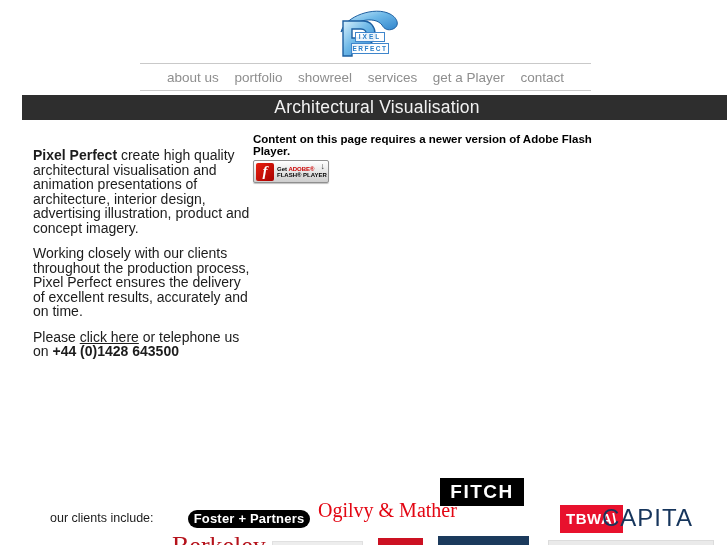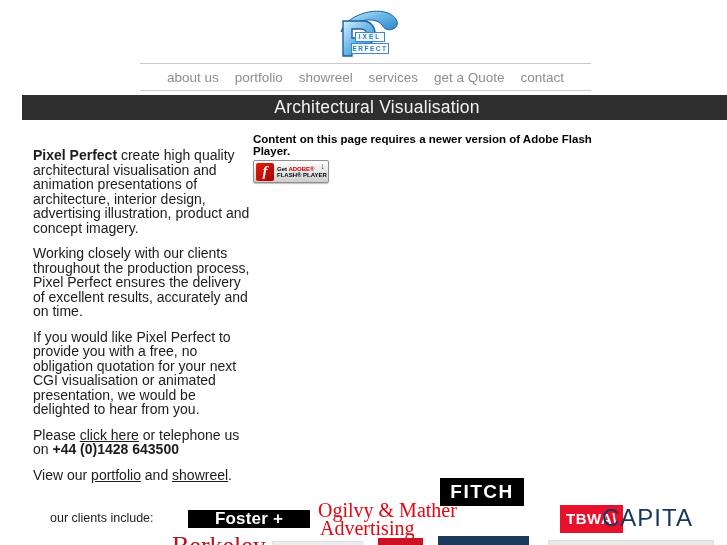--- a/index.html
+++ b/index.html
@@ -59,21 +59,21 @@
   .flash-txt { margin-left:3px; display:flex; flex-direction:column; }
   .flash-txt .r1 { font-size:6px; font-weight:bold; color:#000; white-space:nowrap; }
   .flash-txt .r1 .red { color:#cc0000; }
   .flash-txt .r2 { font-size:6px; font-weight:bold; color:#000; white-space:nowrap; }
   .flash-arrow { position:absolute; right:3px; top:1px; font-size:9px; color:#333; line-height:9px; }
 
   
   .clients-heading { left:50px; top:511px; font-size:12.5px; color:#1c1c1c; }
   .logo-foster {
     left:188px; top:510px; width:122px; height:18px; background:#000; color:#fff;
-    font-size:17px; font-weight:bold; text-align:center; line-height:18px; letter-spacing:.2px;
+    font-size:13px; font-weight:bold; text-align:center; line-height:18px; letter-spacing:.2px;border-radius:9px;
   }
   .logo-ogilvy {
     left:318px; top:501px; font-family:"Liberation Serif", serif; color:#e30613;
     font-size:20px; line-height:18px; white-space:nowrap;
   }
   .logo-ogilvy .row2 { display:block; margin-left:2px; }
   .logo-fitch {
     left:440px; top:478px; width:84px; height:28px; background:#000; color:#fff;
     font-size:19px; font-weight:bold; text-align:center; line-height:28px; letter-spacing:1.5px;
   }
@@ -110,58 +110,53 @@
   </svg>
   <span class="logo-box l1">IXEL</span>
   <span class="logo-box l2">ERFECT</span>
 </div>
 
 <nav class="abs nav">
   <a>about us</a>
   <a>portfolio</a>
   <a>showreel</a>
   <a>services</a>
-  <a>get a Quote</a>
+  <a>get a Player</a>
   <a>contact</a>
 </nav>
 
 <div class="abs banner">
   <span>Architectural Visualisation</span>
 </div>
 
 <div class="abs intro">
   <p><b>Pixel Perfect</b><span> create high quality architectural visualisation and animation presentations of architecture, interior design, advertising illustration, product and concept imagery.</span></p>
   <p>Working closely with our clients throughout the production process, Pixel Perfect ensures the delivery of excellent results, accurately and on time.</p>
-  <p>If you would like Pixel Perfect to provide you with a free, no obligation quotation for your next CGI visualisation or animated presentation, we would be delighted to hear from you.</p>
   <p>
     <span>Please </span><a class="lnk">click here</a><span> or telephone us on </span><b>+44 (0)1428 643500</b>
-  </p>
-  <p>
-    <span>View our </span><a class="lnk">portfolio</a><span> and </span><a class="lnk">showreel</a><span>.</span>
   </p>
 </div>
 
 <div class="abs flash-notice">Content on this page requires a newer version of Adobe Flash Player.</div>
 
 <a class="abs flash-btn">
   <span class="flash-f">f</span>
   <span class="flash-txt">
     <span class="r1"><span>Get </span><span class="red">ADOBE®</span></span>
     <span class="r2">FLASH® PLAYER</span>
   </span>
   <span class="flash-arrow">↓</span>
 </a>
 
 <span class="abs clients-heading">our clients include:</span>
 
 <span class="abs logo-foster">Foster + Partners</span>
 
 <span class="abs logo-ogilvy">
   <span>Ogilvy &amp; Mather</span>
-  <span class="row2">Advertising</span>
 </span>
 
 <span class="abs logo-fitch">FITCH</span>
 <span class="abs logo-tbwa">TBWA\</span>
 <span class="abs logo-capita">CAPITA</span>
 <span class="abs logo-berkeley">Berkeley</span>
 
 <span class="cut-box cb-gray1"></span>
 <span class="cut-box cb-red"></span>
 <span class="cut-box cb-navy"></span>

